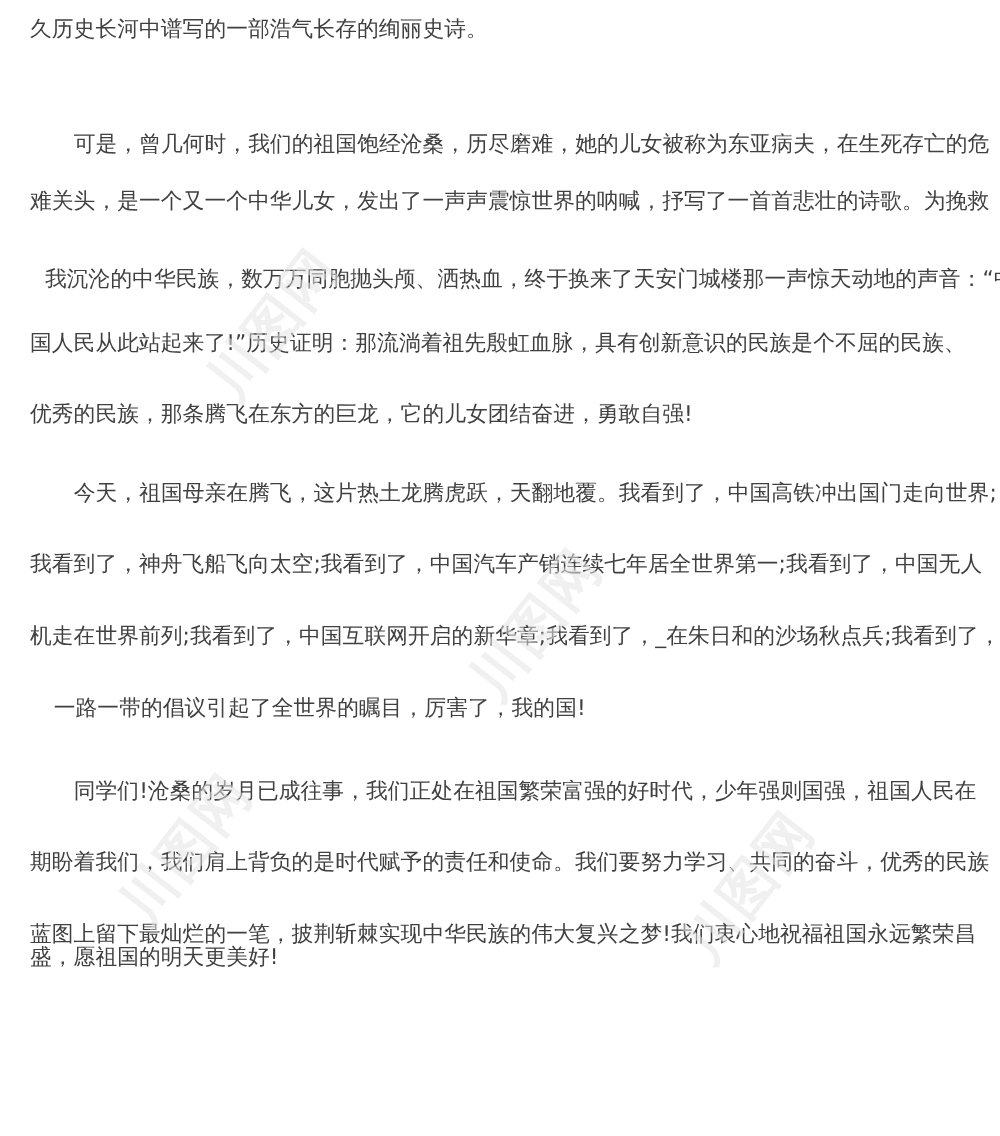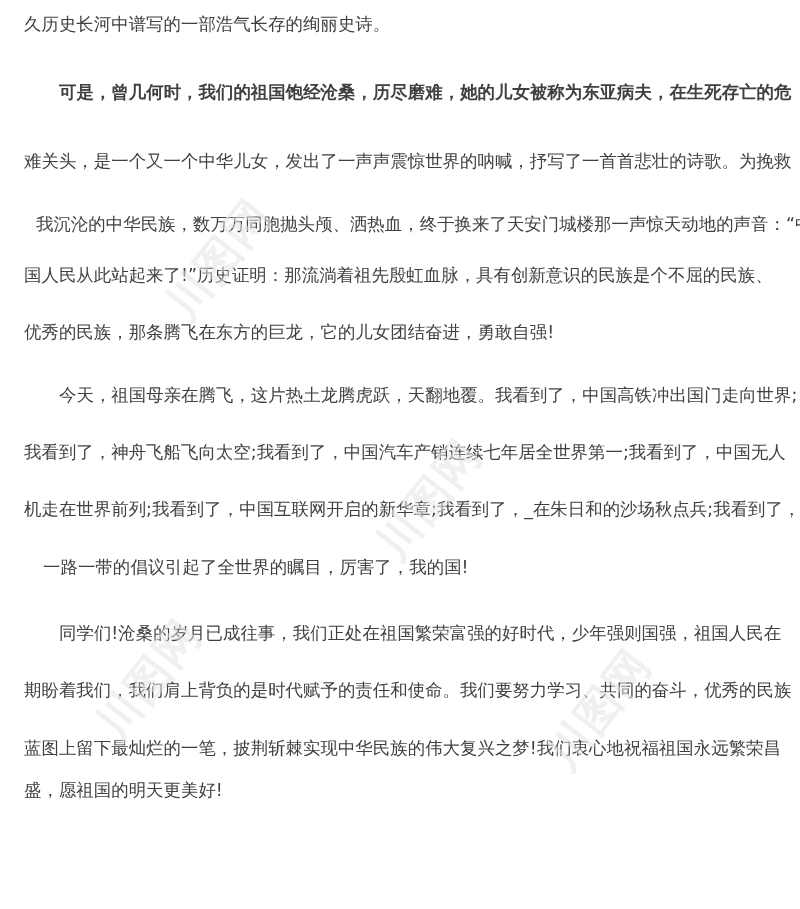--- a/index.html
+++ b/index.html
@@ -40,33 +40,33 @@
     letter-spacing: 2px;
   }
 </style>
 </head>
 <body>
 
 <div class="doc">
 
   <div class="line" style="top:12px;">久历史长河中谱写的一部浩气长存的绚丽史诗。</div>
 
-  <div class="line" style="top:80px; left:35px;font-weight:bold;">可是，曾几何时，我们的祖国饱经沧桑，历尽磨难，她的儿女被称为东亚病夫，在生死存亡的危</div>
+  <div class="line" style="top:104px; left:35px;">可是，曾几何时，我们的祖国饱经沧桑，历尽磨难，她的儿女被称为东亚病夫，在生死存亡的危</div>
   <div class="line" style="top:149px;">难关头，是一个又一个中华儿女，发出了一声声震惊世界的呐喊，抒写了一首首悲壮的诗歌。为挽救</div>
   <div class="line" style="top:212px;margin-left:12px;">我沉沦的中华民族，数万万同胞抛头颅、洒热血，终于换来了天安门城楼那一声惊天动地的声音：“中</div>
   <div class="line" style="top:263px;">国人民从此站起来了!”历史证明：那流淌着祖先殷虹血脉，具有创新意识的民族是个不屈的民族、</div>
   <div class="line" style="top:320px;">优秀的民族，那条腾飞在东方的巨龙，它的儿女团结奋进，勇敢自强!</div>
 
   <div class="line" style="top:383px; left:35px;text-align:right;">今天，祖国母亲在腾飞，这片热土龙腾虎跃，天翻地覆。我看到了，中国高铁冲出国门走向世界;</div>
   <div class="line" style="top:440px;">我看到了，神舟飞船飞向太空;我看到了，中国汽车产销连续七年居全世界第一;我看到了，中国无人</div>
   <div class="line" style="top:497px;">机走在世界前列;我看到了，中国互联网开启的新华章;我看到了，_在朱日和的沙场秋点兵;我看到了，</div>
   <div class="line" style="top:555px;margin-left:19px;">一路一带的倡议引起了全世界的瞩目，厉害了，我的国!</div>
 
   <div class="line" style="top:621px; left:35px;">同学们!沧桑的岁月已成往事，我们正处在祖国繁荣富强的好时代，少年强则国强，祖国人民在</div>
   <div class="line" style="top:678px;">期盼着我们，我们肩上背负的是时代赋予的责任和使命。我们要努力学习、共同的奋斗，优秀的民族</div>
   <div class="line" style="top:736px;">蓝图上留下最灿烂的一笔，披荆斩棘实现中华民族的伟大复兴之梦!我们衷心地祝福祖国永远繁荣昌</div>
-  <div class="line" style="top:778px;">盛，愿祖国的明天更美好!</div>
+  <div class="line" style="top:754px;">盛，愿祖国的明天更美好!</div>
 </div>
 
 <div class="watermark" style="left:150px; top:230px;">川图网</div>
 <div class="watermark" style="left:360px; top:470px;">川图网</div>
 <div class="watermark" style="left:80px; top:650px;">川图网</div>
 <div class="watermark" style="left:530px; top:680px;">川图网</div>
 
 </body></html>

